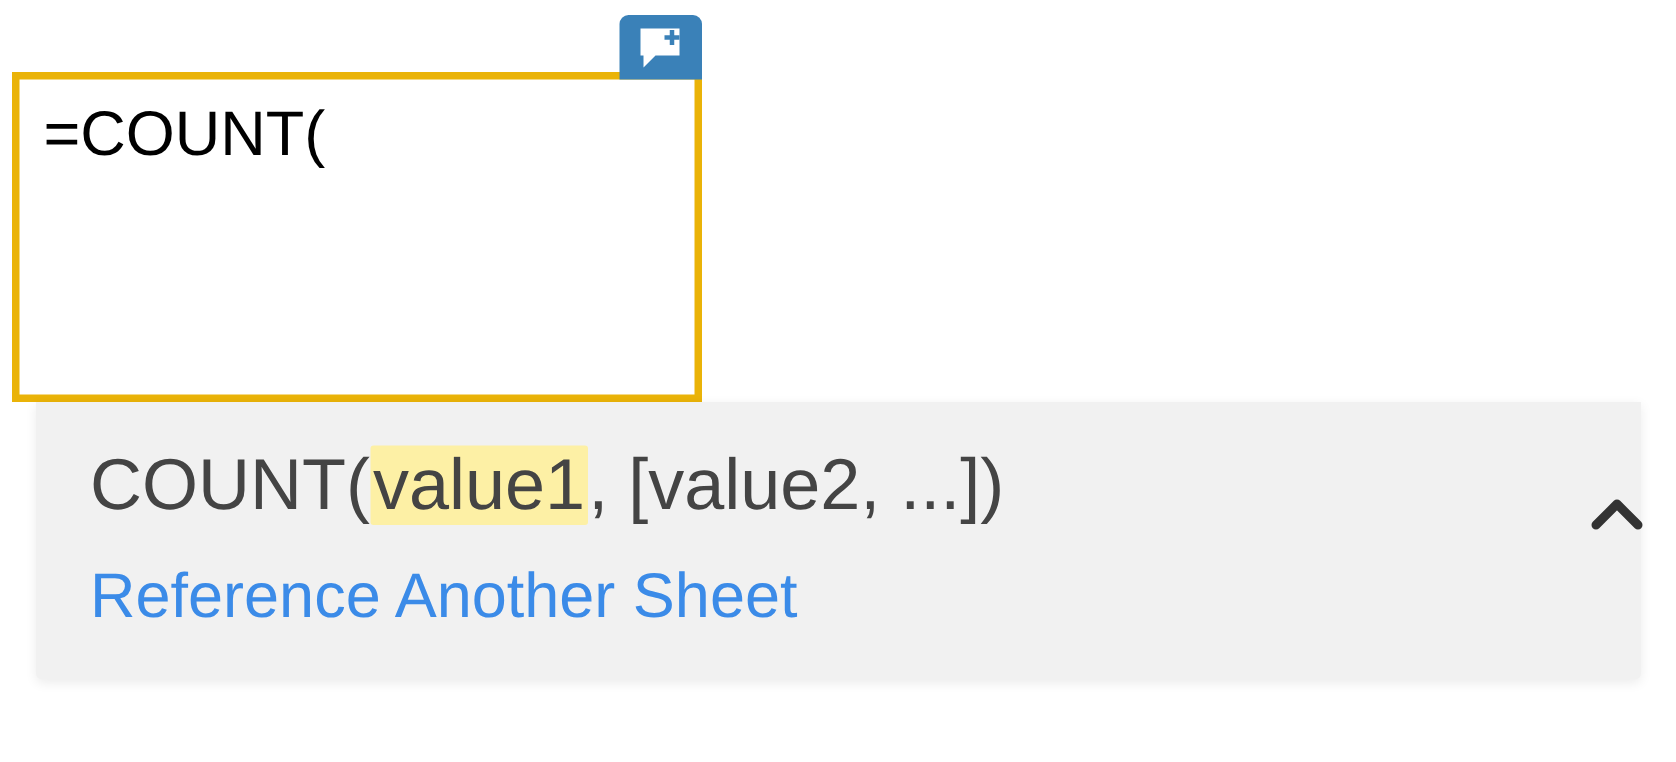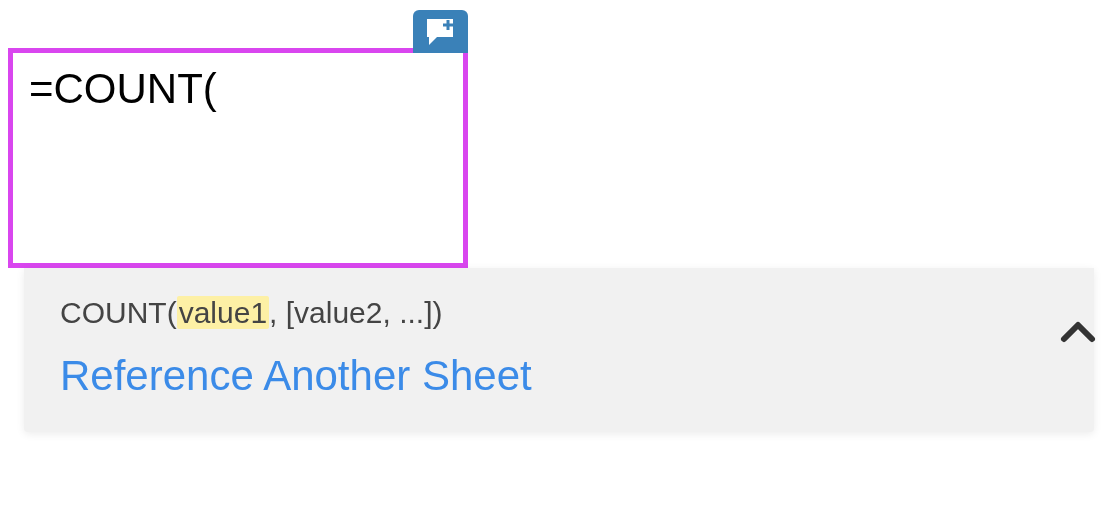--- a/index.html
+++ b/index.html
@@ -15,21 +15,21 @@
       position: relative;
     }
     .cell-container {
       position: absolute;
       top: 8px;
       left: 8px;
       width: 460px;
     }
     .cell-editor {
       position: relative;
-      border: 5px solid #d946ef;
+      border: 5px solid #eab308;
       background: #ffffff;
       width: 460px;
       height: 220px;
       padding: 12px 16px;
       margin-top: 40px;
     }
     .cell-input {
       font-size: 42px;
       color: #000000;
       font-family: Arial, Helvetica, sans-serif;
@@ -57,21 +57,21 @@
       border-radius: 0 0 4px 4px;
       box-shadow: 0 2px 8px rgba(0,0,0,0.08);
     }
     .syntax-row {
       display: flex;
       justify-content: space-between;
       align-items: center;
       margin-bottom: 22px;
     }
     .syntax {
-      font-size: 30px;
+      font-size: 48px;
       color: #444444;
       letter-spacing: 0px;
     }
     .highlight {
       background: #fdf0a5;
       border-radius: 2px;
       padding: 0 2px;
     }
     .caret-up {
       width: 0;

